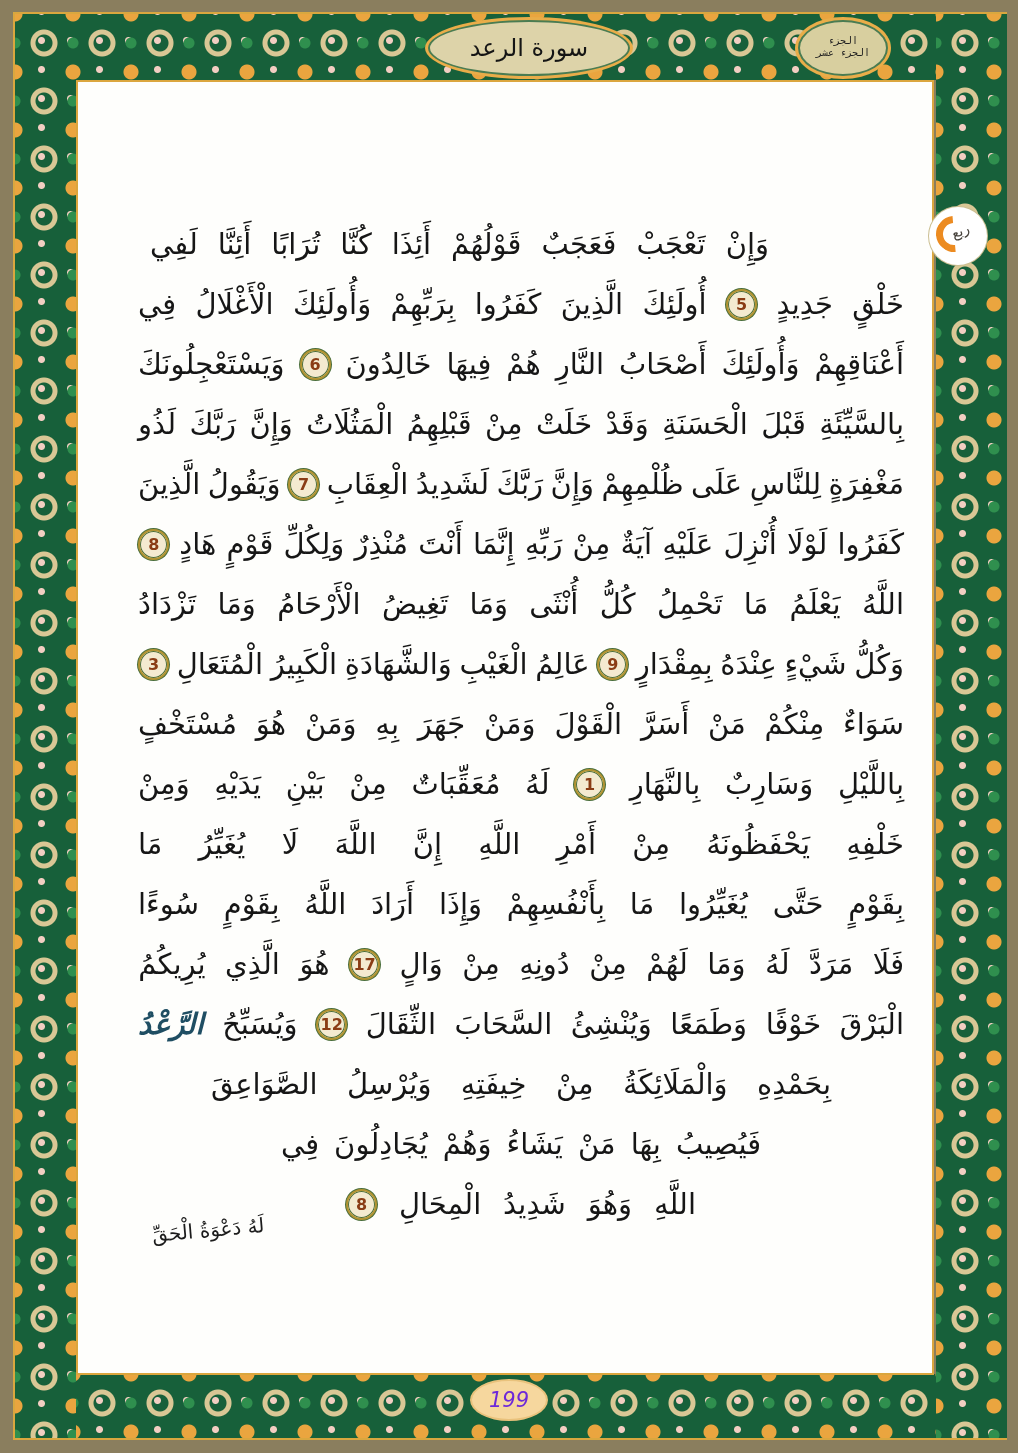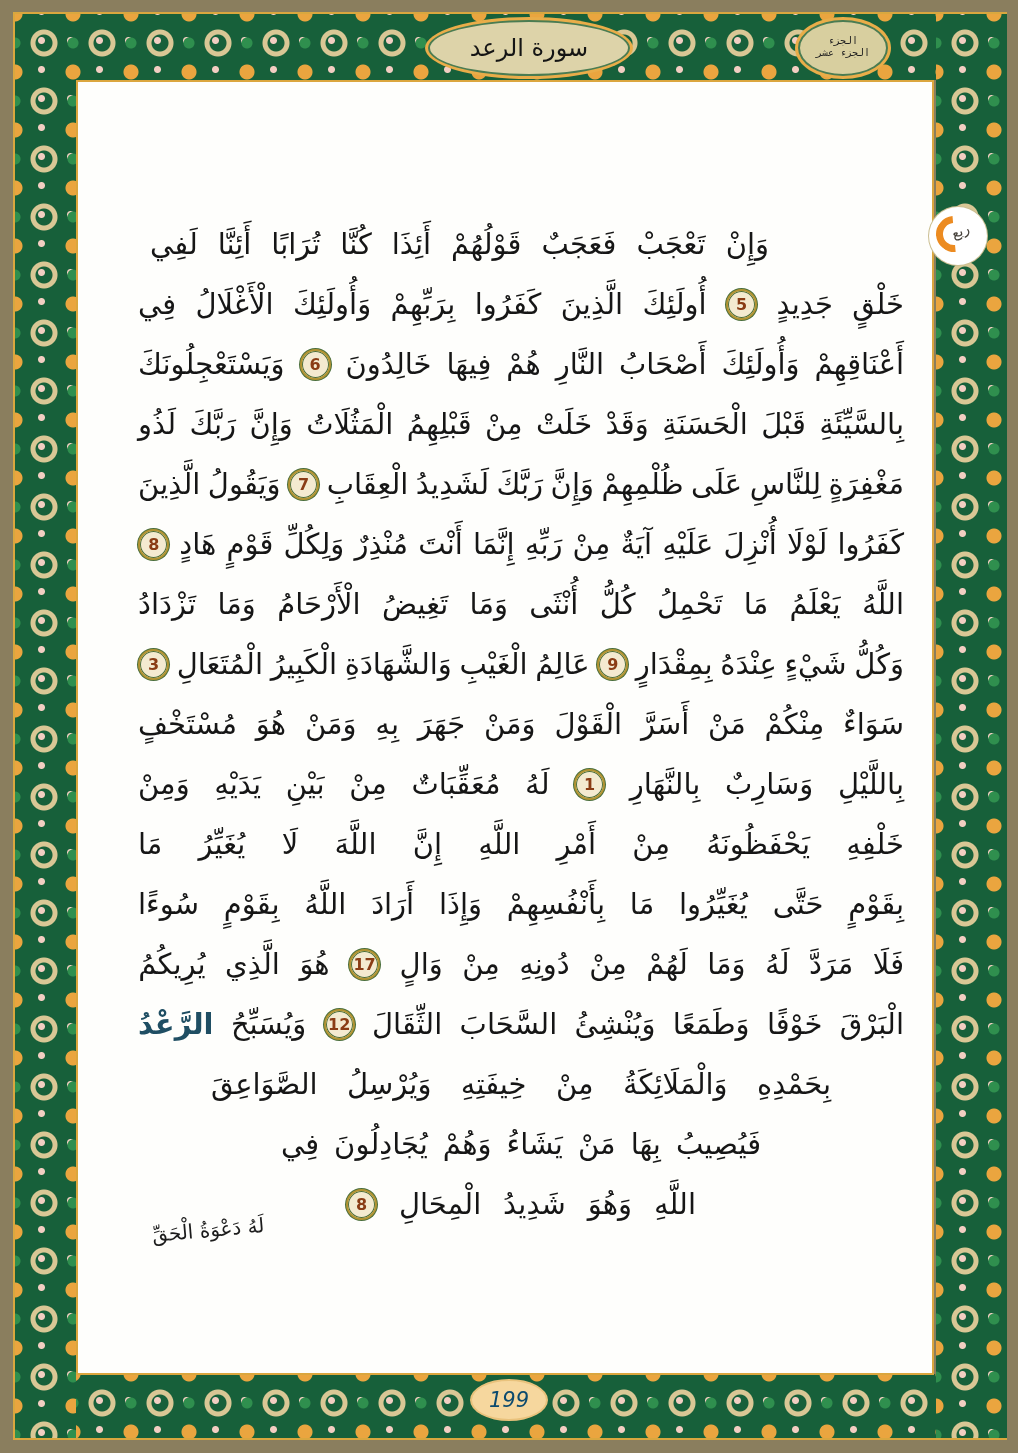--- a/index.html
+++ b/index.html
@@ -39,31 +39,31 @@
         background:#ffffff;box-shadow:0 0 0 1px #cbbf92;}
   .crescent{position:absolute;left:7px;top:9px;width:36px;height:36px;border-radius:50%;
         border:7px solid #ec8b21;border-top-color:transparent;border-right-color:transparent;
         transform:rotate(40deg);box-sizing:border-box;}
   .rub-text{position:absolute;inset:0;display:flex;align-items:center;justify-content:center;
         font-size:14px;color:#44403a;transform:rotate(-22deg) translate(4px,-4px);}
   
   .page-number-oval{position:absolute;left:470px;top:1379px;width:78px;height:42px;border-radius:50%;
         background:#f6d79e;border:2px solid #e9c27c;display:flex;align-items:center;justify-content:center;
         box-sizing:border-box;}
-  .page-number-oval span{font-size:21px;font-style:italic;color:#0c4a6e;}
+  .page-number-oval span{font-size:21px;font-style:italic;color:#6d28d9;}
   
   .text-area{position:absolute;left:138px;top:214px;width:766px;direction:rtl;}
   .line{display:flex;justify-content:space-between;align-items:center;height:60px;
         font-size:29px;color:#161616;}
   .line .w{flex-shrink:0;white-space:nowrap;}
   .line.first{margin-right:135px;margin-left:12px;}
   .line.c1{width:620px;margin:0 auto;}
   .line.c2{width:480px;margin:0 auto;}
   .line.c3{width:350px;margin:0 auto;}
-  .raad{color:#1f4e63;font-weight:bold;}
+  .raad{color:#1f4e63;font-weight:bold;font-style:italic;}
   .num{width:31px;height:31px;border-radius:50%;background:#f4ead0;border:2px solid #b29433;
         box-shadow:0 0 0 1px #4a6e3b, inset 0 0 0 1px #4a6e3b;color:#8a3c15;font-size:16px;
         font-weight:bold;display:flex;align-items:center;justify-content:center;flex-shrink:0;box-sizing:border-box;}
   
   .catchword{position:absolute;left:152px;top:1218px;font-size:20px;color:#1c1c1c;
         transform:rotate(-5deg);direction:rtl;}
 </style>
 </head>
 <body>
 

